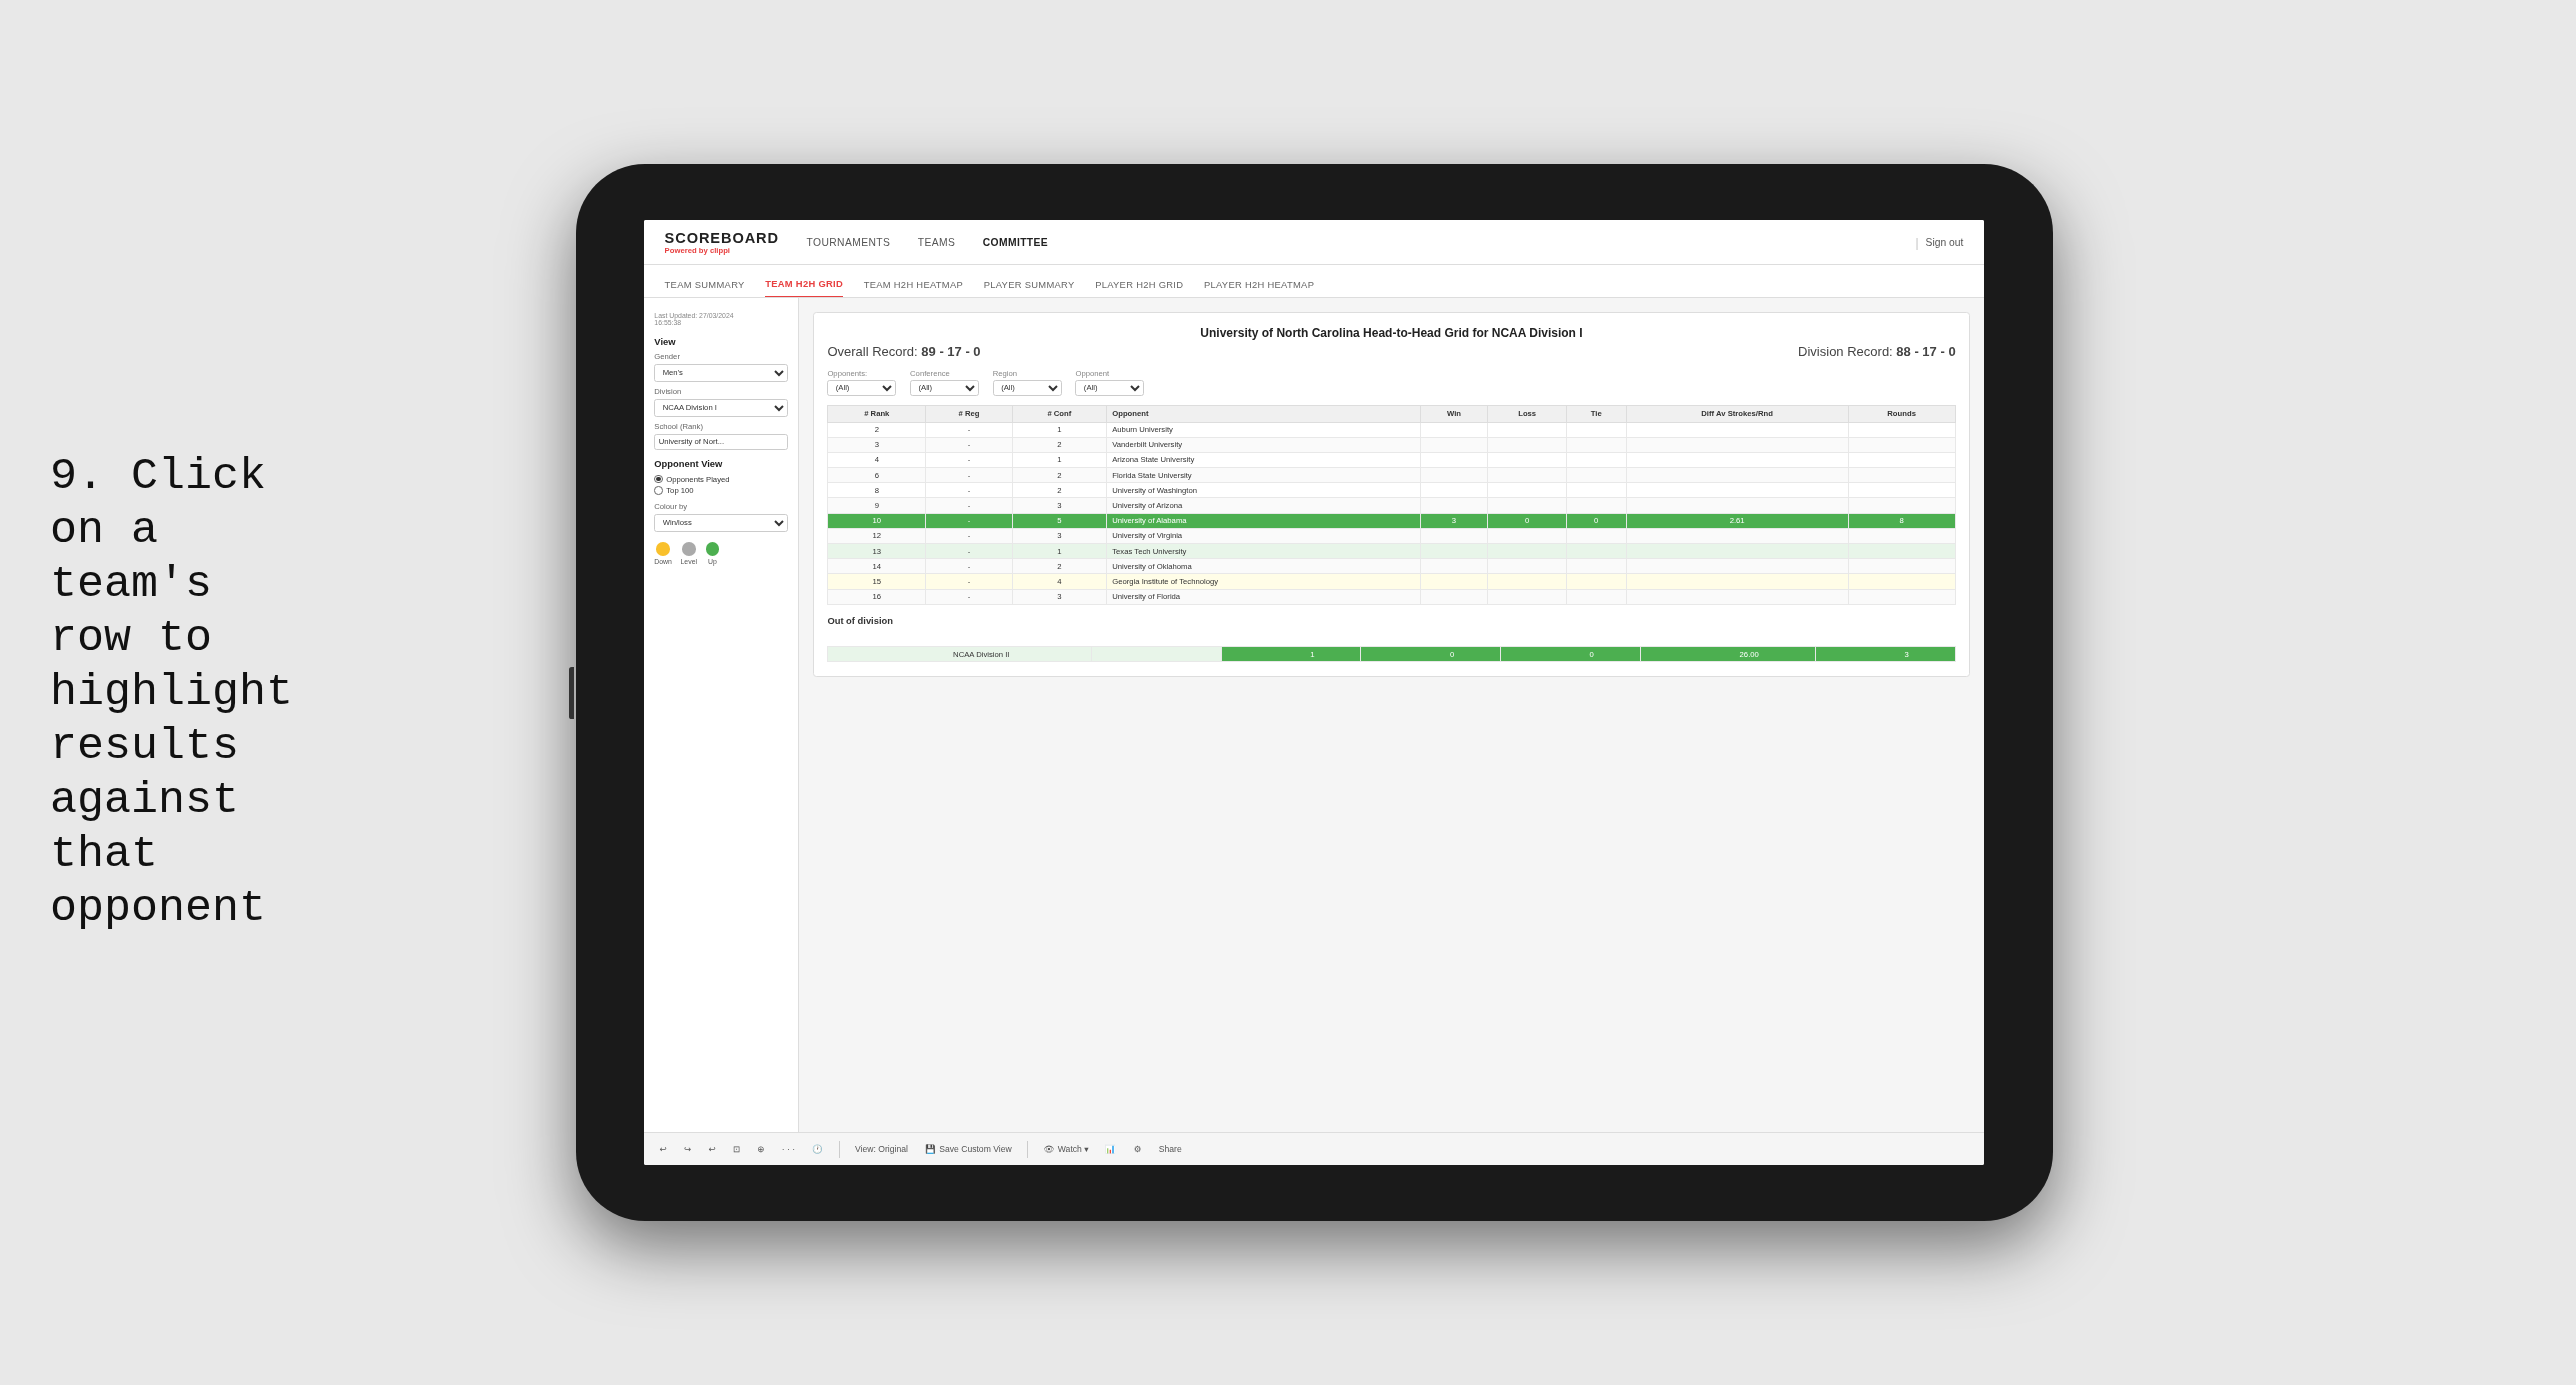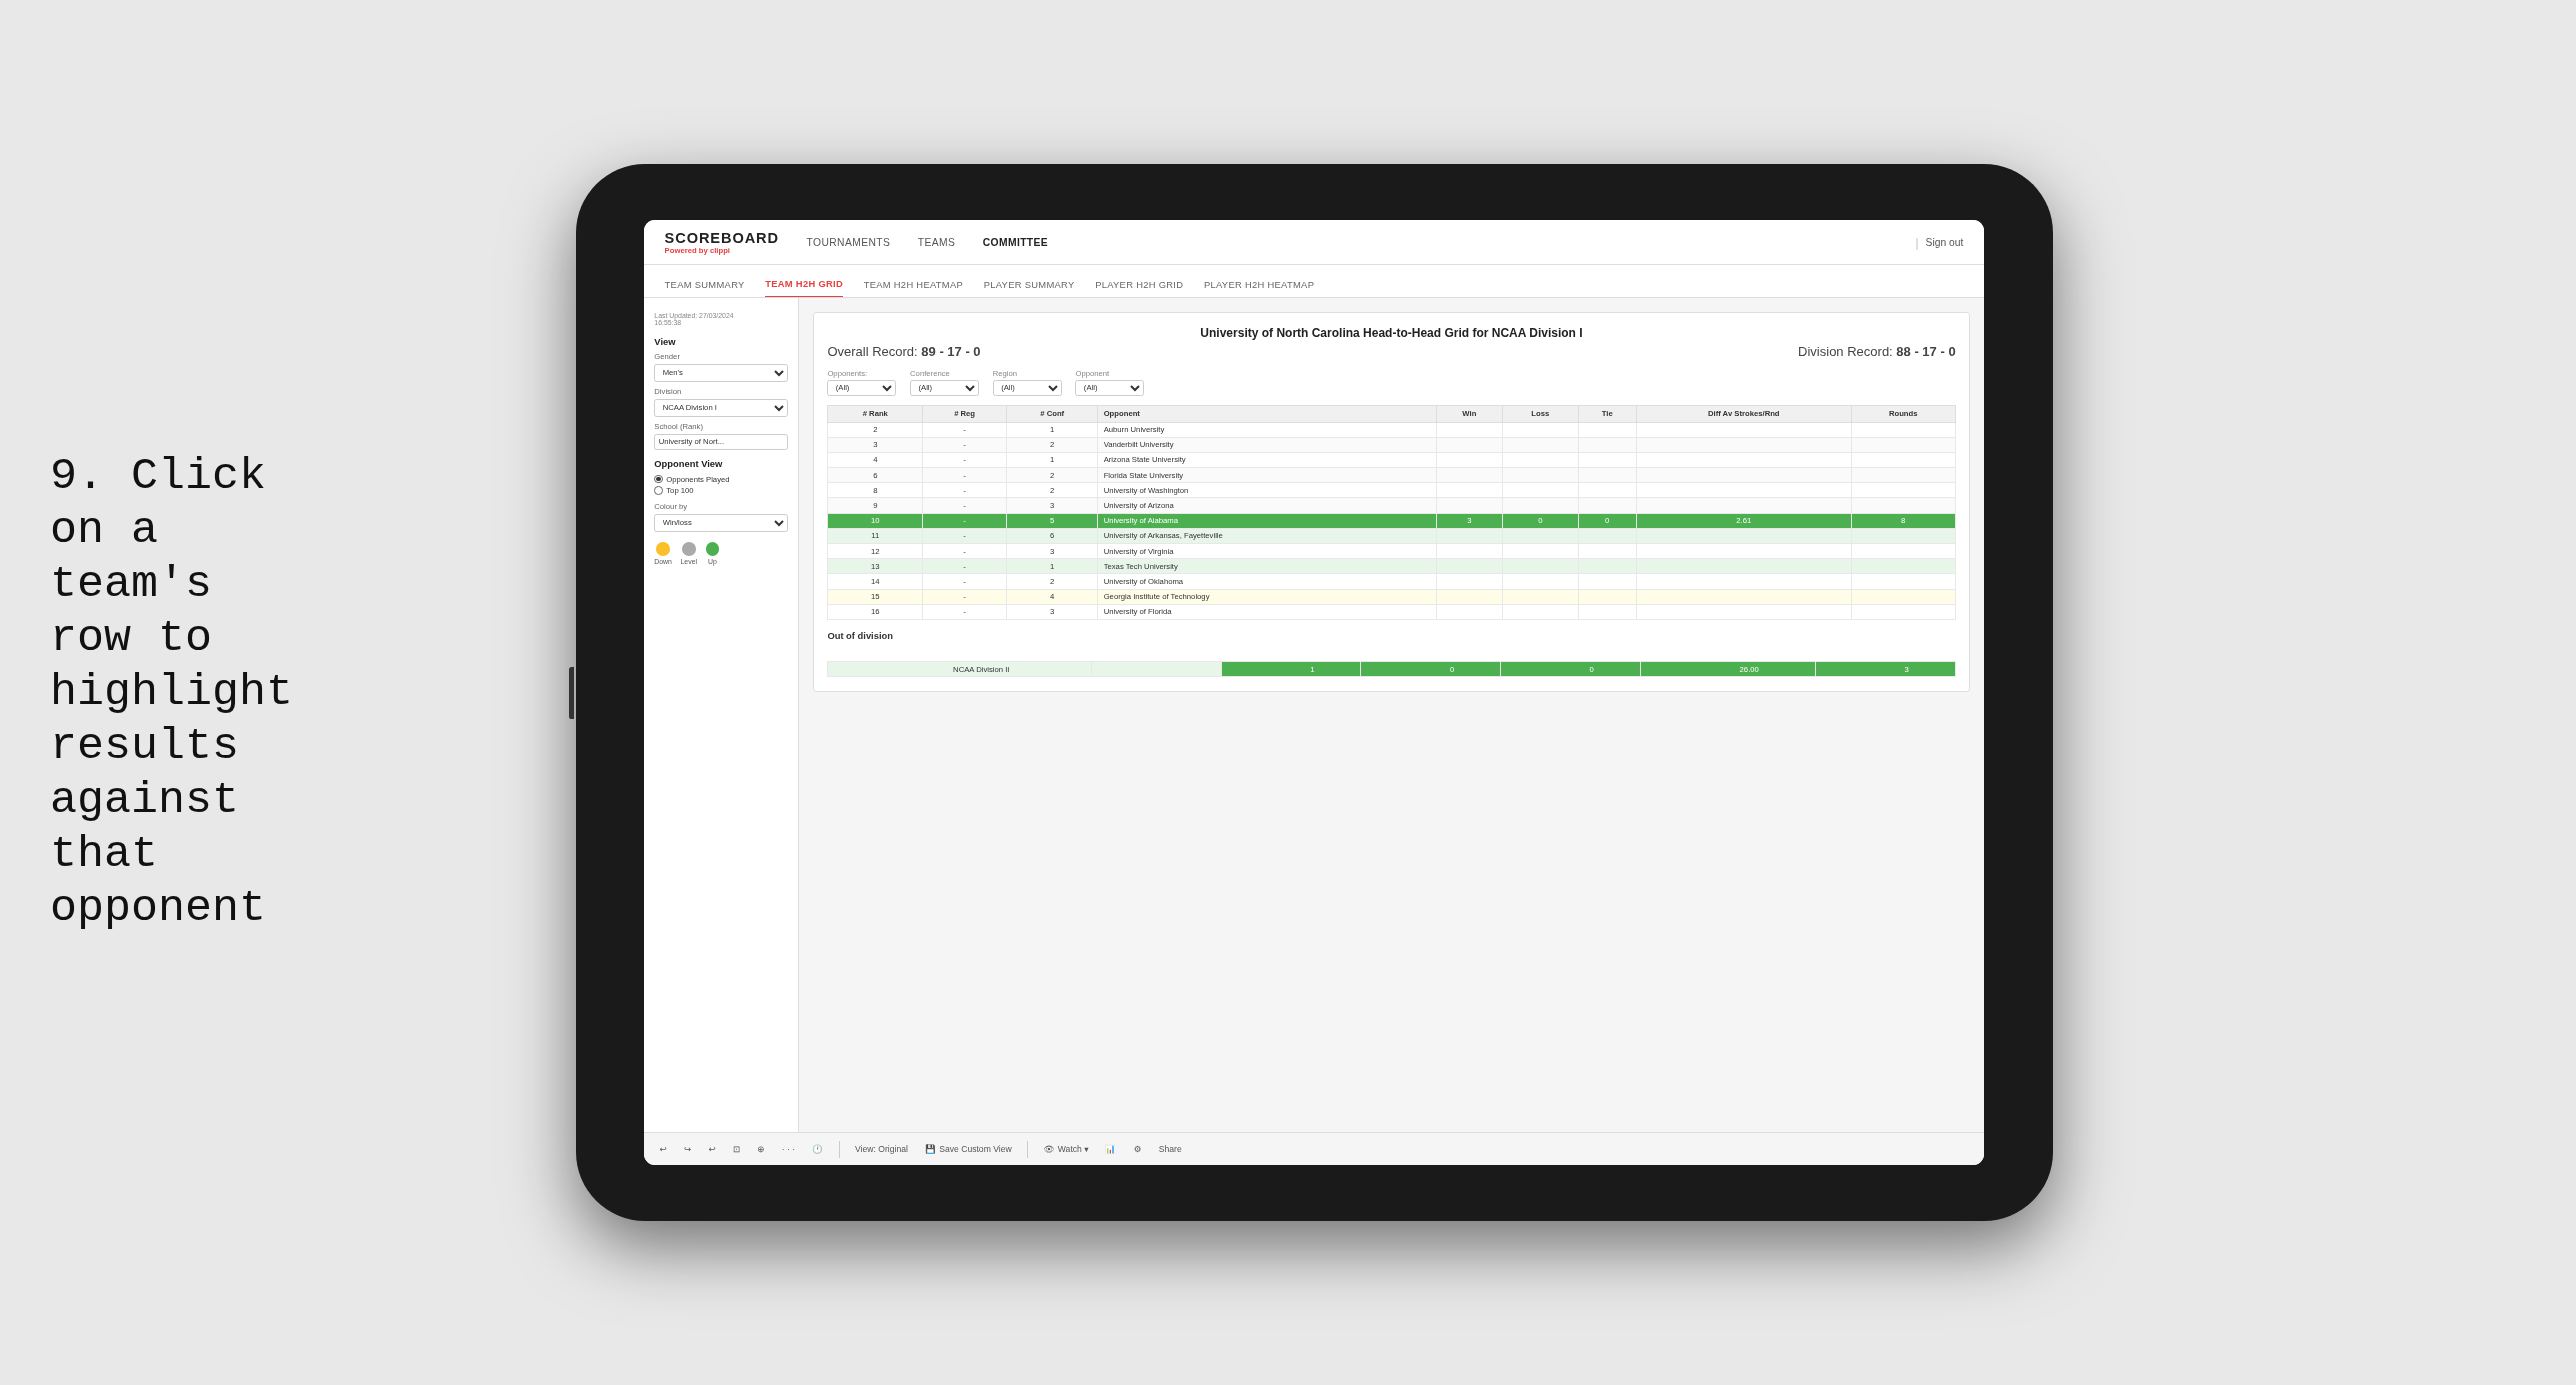--- a/index.html
+++ b/index.html
@@ -39,21 +39,21 @@
       justify-content: center;
       position: relative;
       box-shadow: 0 26px 69px rgba(0,0,0,0.5);
       margin-left: 52px;
     }
 
     .tablet-screen {
       width: 1340px;
       height: 945px;
       background: #fff;
-      border-radius: 11px;
+      border-radius: 2px;
       overflow: hidden;
       display: flex;
       flex-direction: column;
     }
 
     
     .top-nav {
       background: #fff;
       border-bottom: 0.9px solid #ddd;
       padding: 0 20.6px;
@@ -649,31 +649,20 @@
                   <td>10</td>
                   <td>-</td>
                   <td>5</td>
                   <td class="left">University of Alabama</td>
                   <td>3</td>
                   <td>0</td>
                   <td>0</td>
                   <td>2.61</td>
                   <td>8</td>
                 </tr>
-                <tr class="row-light-green">
-                  <td>11</td>
-                  <td>-</td>
-                  <td>6</td>
-                  <td class="left">University of Arkansas, Fayetteville</td>
-                  <td></td>
-                  <td></td>
-                  <td></td>
-                  <td></td>
-                  <td></td>
-                </tr>
                 <tr>
                   <td>12</td>
                   <td>-</td>
                   <td>3</td>
                   <td class="left">University of Virginia</td>
                   <td></td>
                   <td></td>
                   <td></td>
                   <td></td>
                   <td></td>

